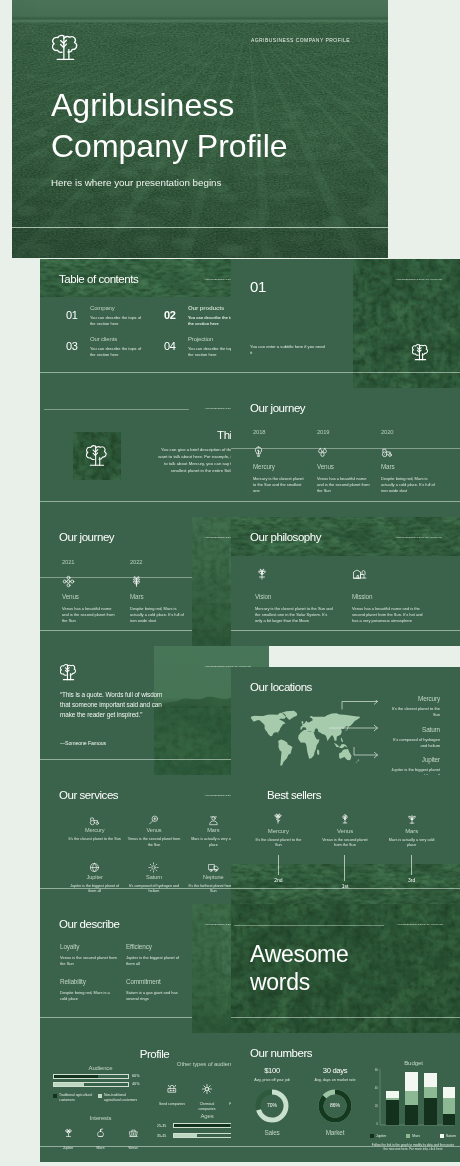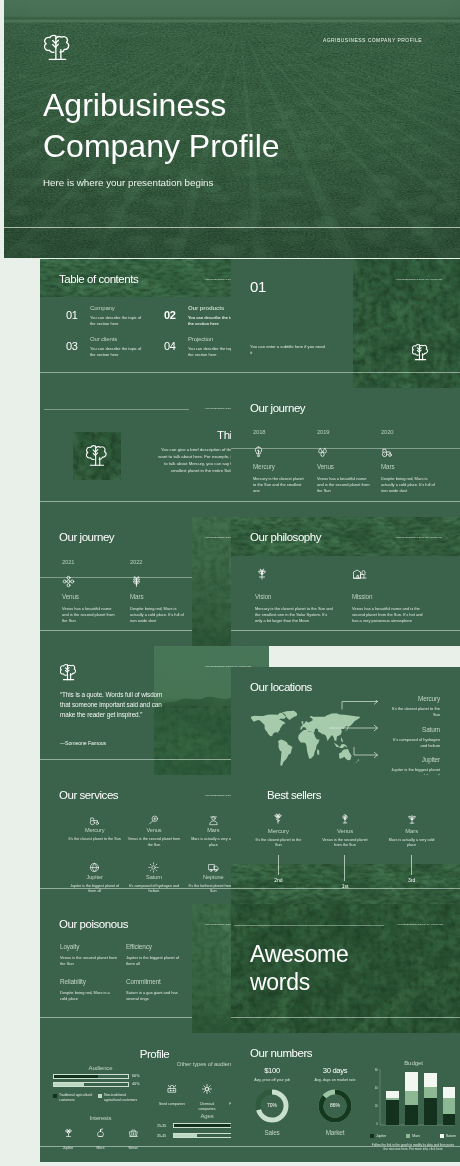--- a/index.html
+++ b/index.html
@@ -1,21 +1,21 @@
 <!DOCTYPE html>
 <html><head>
 <meta charset="utf-8">
 <style>
 *{box-sizing:border-box;}
 html,body{margin:0;padding:0;}
 body{width:460px;height:1166px;overflow:hidden;background:#e8f0e9;
   font-family:"Liberation Sans",sans-serif;}
 .deck{position:relative;width:460px;height:1166px;background:#e8f0e9;}
 .slide{position:absolute;overflow:hidden;background:#3b624a;color:#fff;}
-.hero{left:4px;top:0;width:456px;height:258px;}
+.hero{left:12px;top:0;width:376px;height:258px;}
 .r{position:absolute;width:229px;height:129px;}
 .cl{left:0;margin-left:40px;}
 .cr{left:231px;}
 .tex{position:absolute;left:0;top:0;}
 .photoband{position:absolute;left:0;top:0;width:229px;overflow:hidden;}
 
 
 .logo-hero{position:absolute;left:40px;top:33px;}
 .hero-eyebrow{position:absolute;right:38px;top:38px;}
 .eyebrow{font-size:2.35px;letter-spacing:.22px;color:#dfeae1;white-space:nowrap;line-height:1;}
@@ -1149,21 +1149,21 @@
           </defs>
       <rect width="77" height="129" fill="url(#fm1)"></rect>
       <ellipse cx="40" cy="24" rx="11" ry="4" fill="#587f64" opacity=".6"></ellipse>
       <path d="M30 34c0-5 4-8 10-8s10 3 10 8v30c0 5-4 8-10 8s-10-3-10-8z" fill="#4a7857" opacity=".5"></path>
       <path d="M32 68l-3 42h6l3-30 4 30h6l-3-42z" fill="#45724f" opacity=".45"></path>
       <rect y="92" width="77" height="37" fill="#2c5336" opacity=".5"></rect>
       <rect width="77" height="129" filter="url(#fE)" opacity=".45"></rect>
       <rect width="77" height="129" filter="url(#fD)" opacity=".5"></rect>
     </svg>
   </div>
-  <div class="stitle" style="left:19px;top:14px">Our poisonous</div>
+  <div class="stitle" style="left:19px;top:14px">Our describe</div>
   <div class="eyebrow" style="position:absolute;right:18px;top:19px">AGRIBUSINESS COMPANY PROFILE</div>
   <div class="str-grid">
     <div class="str">
       <div class="str-n">Loyalty</div>
       <div class="str-d">Venus is the second planet from the Sun</div>
     </div>
     <div class="str">
       <div class="str-n">Efficiency</div>
       <div class="str-d">Jupiter is the biggest planet of them all</div>
     </div>

